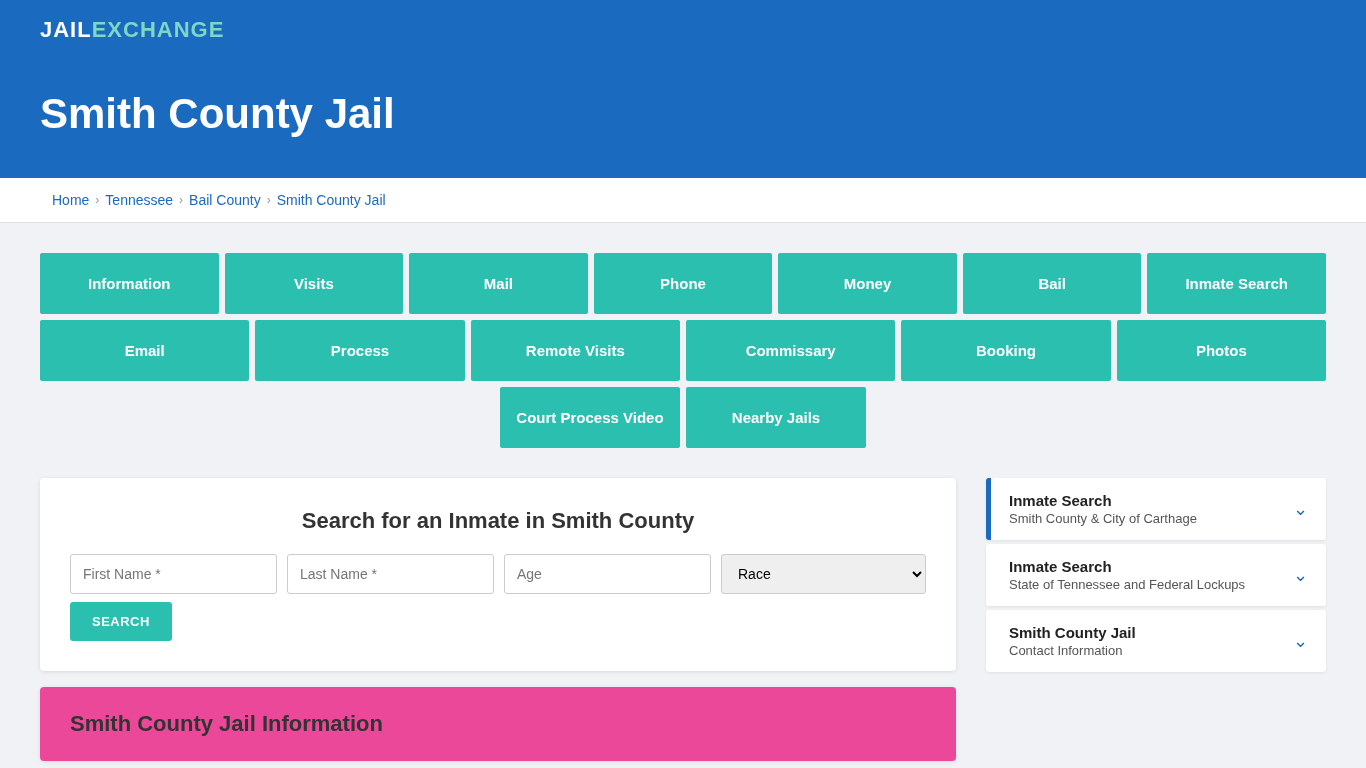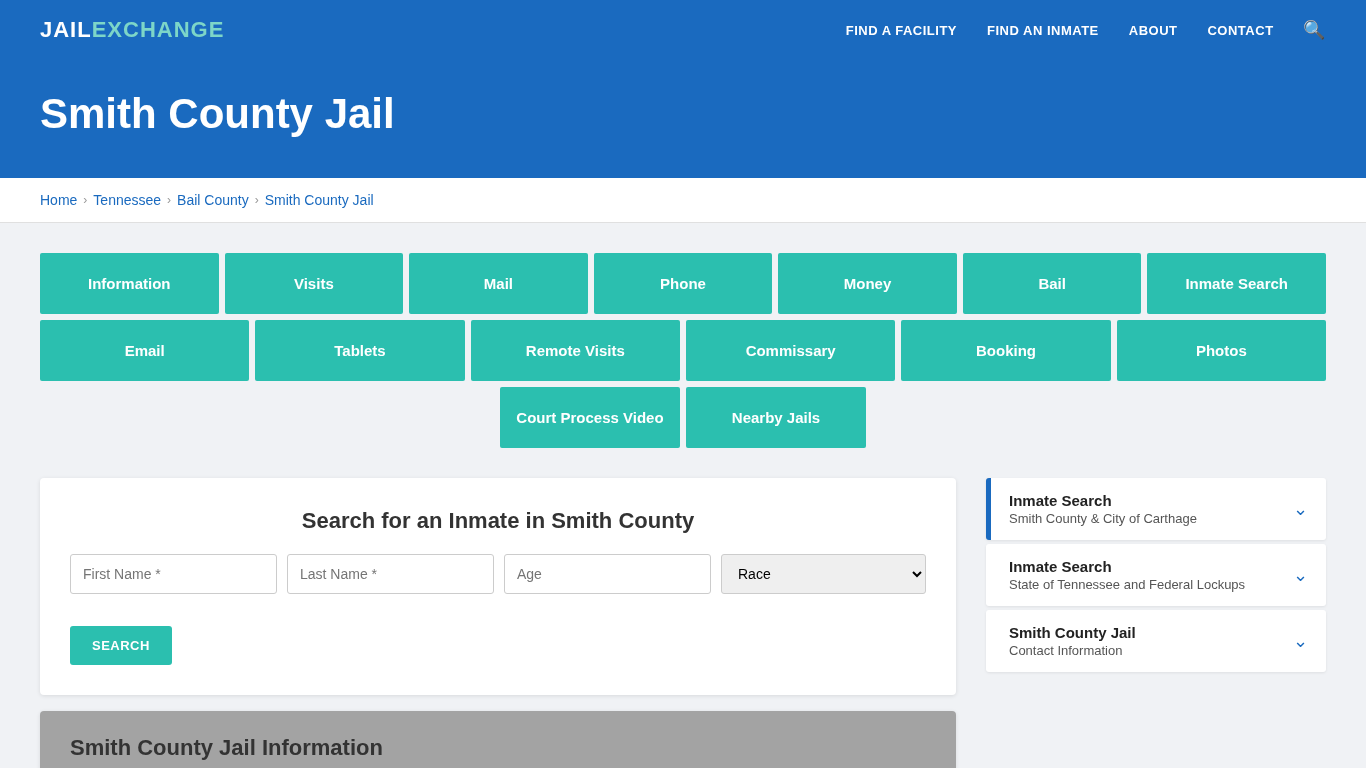--- a/index.html
+++ b/index.html
@@ -57,20 +57,21 @@
     .breadcrumb-bar {
       background: white;
       padding: 14px 40px;
       border-bottom: 1px solid #e0e0e0;
     }
     .breadcrumb {
       display: flex;
       align-items: center;
       gap: 6px;
       font-size: 14px;
+      margin-left: 12px;
     }
     .breadcrumb a {
       color: #1a6abf;
       text-decoration: none;
     }
     .breadcrumb .sep {
       color: #999;
       font-size: 12px;
     }
 
@@ -133,21 +134,21 @@
     }
     .search-panel h2 {
       text-align: center;
       font-size: 22px;
       font-weight: 700;
       margin-bottom: 20px;
     }
     .search-fields {
       display: flex;
       gap: 10px;
-      margin-bottom: 32px;
+      margin-bottom: 8px;
     }
     .search-fields input, .search-fields select {
       border: 1px solid #ccc;
       border-radius: 3px;
       padding: 10px 12px;
       font-size: 14px;
       flex: 1;
     }
     .search-btn {
       background: #2bbfaf;
@@ -157,21 +158,21 @@
       font-size: 13px;
       font-weight: 700;
       letter-spacing: 0.5px;
       border-radius: 3px;
       cursor: pointer;
       text-transform: uppercase;
     }
 
     
     .info-section {
-      background: #a3a3a3;
+      background: #ec4899;
       border-radius: 4px;
       padding: 24px 30px;
       box-shadow: 0 1px 4px rgba(0,0,0,0.1);
       margin-top: 0;
     }
     .info-section h2 {
       font-size: 22px;
       font-weight: 700;
     }
 
@@ -220,27 +221,20 @@
     }
   </style>
 </head>
 <body>
 
 <header class="header">
   <div class="logo">
     <span>JAIL</span>
       <span class="exchange">EXCHANGE</span>
   </div>
-  <nav class="nav">
-    <a>FIND A FACILITY</a>
-    <a>FIND AN INMATE</a>
-    <a>ABOUT</a>
-    <a>CONTACT</a>
-    <span class="search-icon">🔍</span>
-  </nav>
 </header>
 
 <div class="hero">
   <h1>Smith County Jail</h1>
 </div>
 
 <div class="breadcrumb-bar">
   <nav class="breadcrumb">
     <a>Home</a>
     <span class="sep">›</span>
@@ -259,21 +253,21 @@
     <button class="grid-btn">Visits</button>
     <button class="grid-btn">Mail</button>
     <button class="grid-btn">Phone</button>
     <button class="grid-btn">Money</button>
     <button class="grid-btn">Bail</button>
     <button class="grid-btn">Inmate Search</button>
   </div>
 
   <div class="button-grid-row2">
     <button class="grid-btn">Email</button>
-    <button class="grid-btn">Tablets</button>
+    <button class="grid-btn">Process</button>
     <button class="grid-btn">Remote Visits</button>
     <button class="grid-btn">Commissary</button>
     <button class="grid-btn">Booking</button>
     <button class="grid-btn">Photos</button>
   </div>
 
   <div class="button-grid-row3">
     <button class="grid-btn wide">Court Process Video</button>
     <button class="grid-btn wide">Nearby Jails</button>
   </div>

